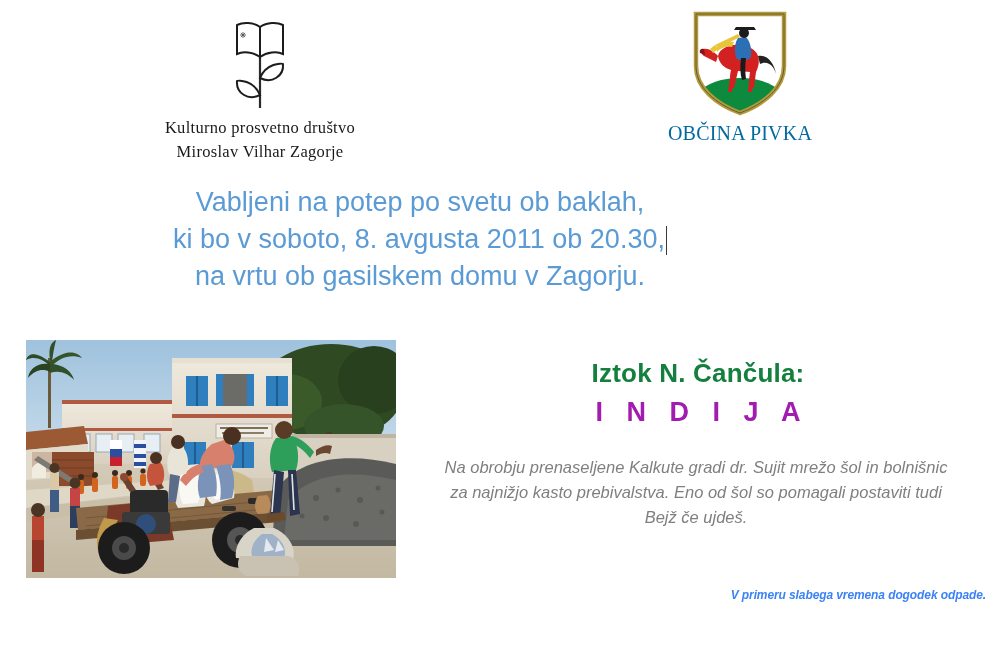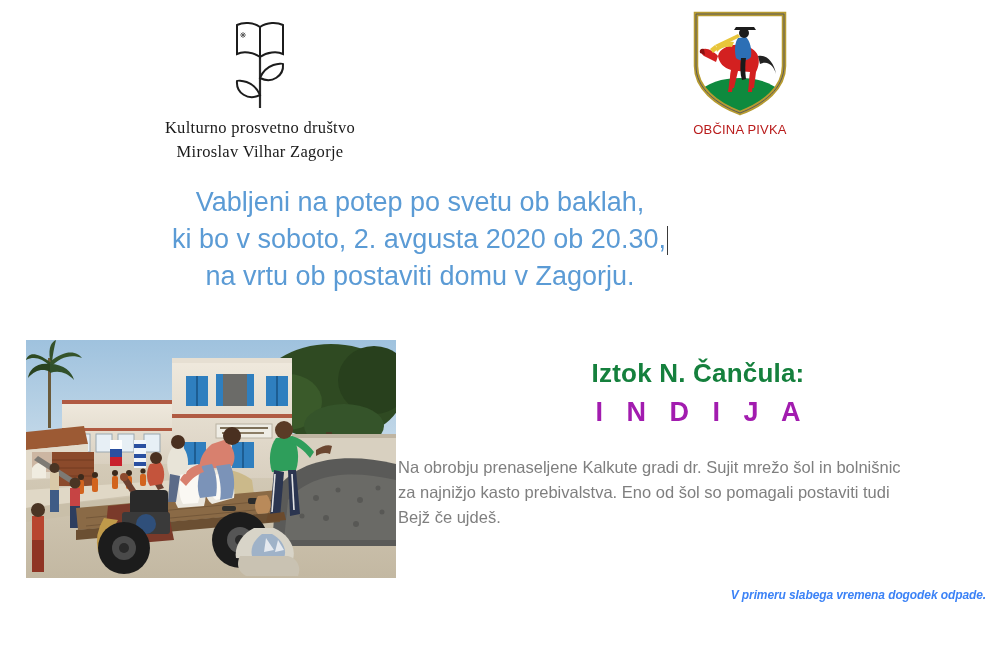--- a/index.html
+++ b/index.html
@@ -47,23 +47,23 @@
     width: 180px;
     text-align: center;
   }
   .pivka-shield {
     display: block;
     margin: 0 auto;
     width: 104px;
     height: 112px;
   }
   .pivka-caption {
-    font-family: Liberation Sans, sans-serif;
-    font-size: 13px;
-    color: #b91c1c;
+    font-family: Liberation Serif, serif;
+    font-size: 20px;
+    color: #0369a1;
     letter-spacing: 0.2px;
     margin-top: 2px;
   }
 
   
   .headline {
     position: absolute;
     left: 0;
     top: 184px;
     width: 840px;
@@ -118,23 +118,25 @@
     line-height: 36px;
     letter-spacing: 8px;
     margin-top: 4px;
     padding-left: 8px;
   }
   .blurb {
     position: absolute;
     left: 398px;
     top: 455px;
     width: 596px;
+    text-align: center;
     color: #7f7f7f;
     font-size: 16.5px;
     line-height: 25px;
+    font-style: italic;
   }
   .disclaimer {
     position: absolute;
     left: 396px;
     top: 588px;
     width: 590px;
     text-align: right;
     color: #3b82f6;
     font-size: 12px;
     font-style: italic;
@@ -207,22 +209,22 @@
     </g>
 
     <path d="M8 6 H96 V58 C96 80 76 96 52 105 C28 96 8 80 8 58 Z" fill="none" stroke="#B79B31" stroke-width="4.5"></path>
     <path d="M8 6 H96 V58 C96 80 76 96 52 105 C28 96 8 80 8 58 Z" fill="none" stroke="#5a5a5a" stroke-width="1"></path>
   </svg>
   <div class="pivka-caption">OBČINA PIVKA</div>
 </div>
 
 <div class="headline">
   <span class="ln">Vabljeni na potep po svetu ob baklah,</span>
-  <span class="ln"><span>ki bo v soboto, 2. avgusta 2020 ob 20.30,</span><span class="caret"></span></span>
-  <span class="ln">na vrtu ob postaviti domu v Zagorju.</span>
+  <span class="ln"><span>ki bo v soboto, 8. avgusta 2011 ob 20.30,</span><span class="caret"></span></span>
+  <span class="ln">na vrtu ob gasilskem domu v Zagorju.</span>
 </div>
 
 <div class="photo-frame">
   <svg class="photo-svg" viewBox="0 0 370 238" preserveAspectRatio="none">
     <defs>
       <linearGradient id="skyG" x1="0" y1="0" x2="0" y2="1">
         <stop offset="0%" stop-color="#9FC2DE"></stop>
         <stop offset="100%" stop-color="#C9DCEA"></stop>
       </linearGradient>
       <linearGradient id="wallG" x1="0" y1="0" x2="0" y2="1">

